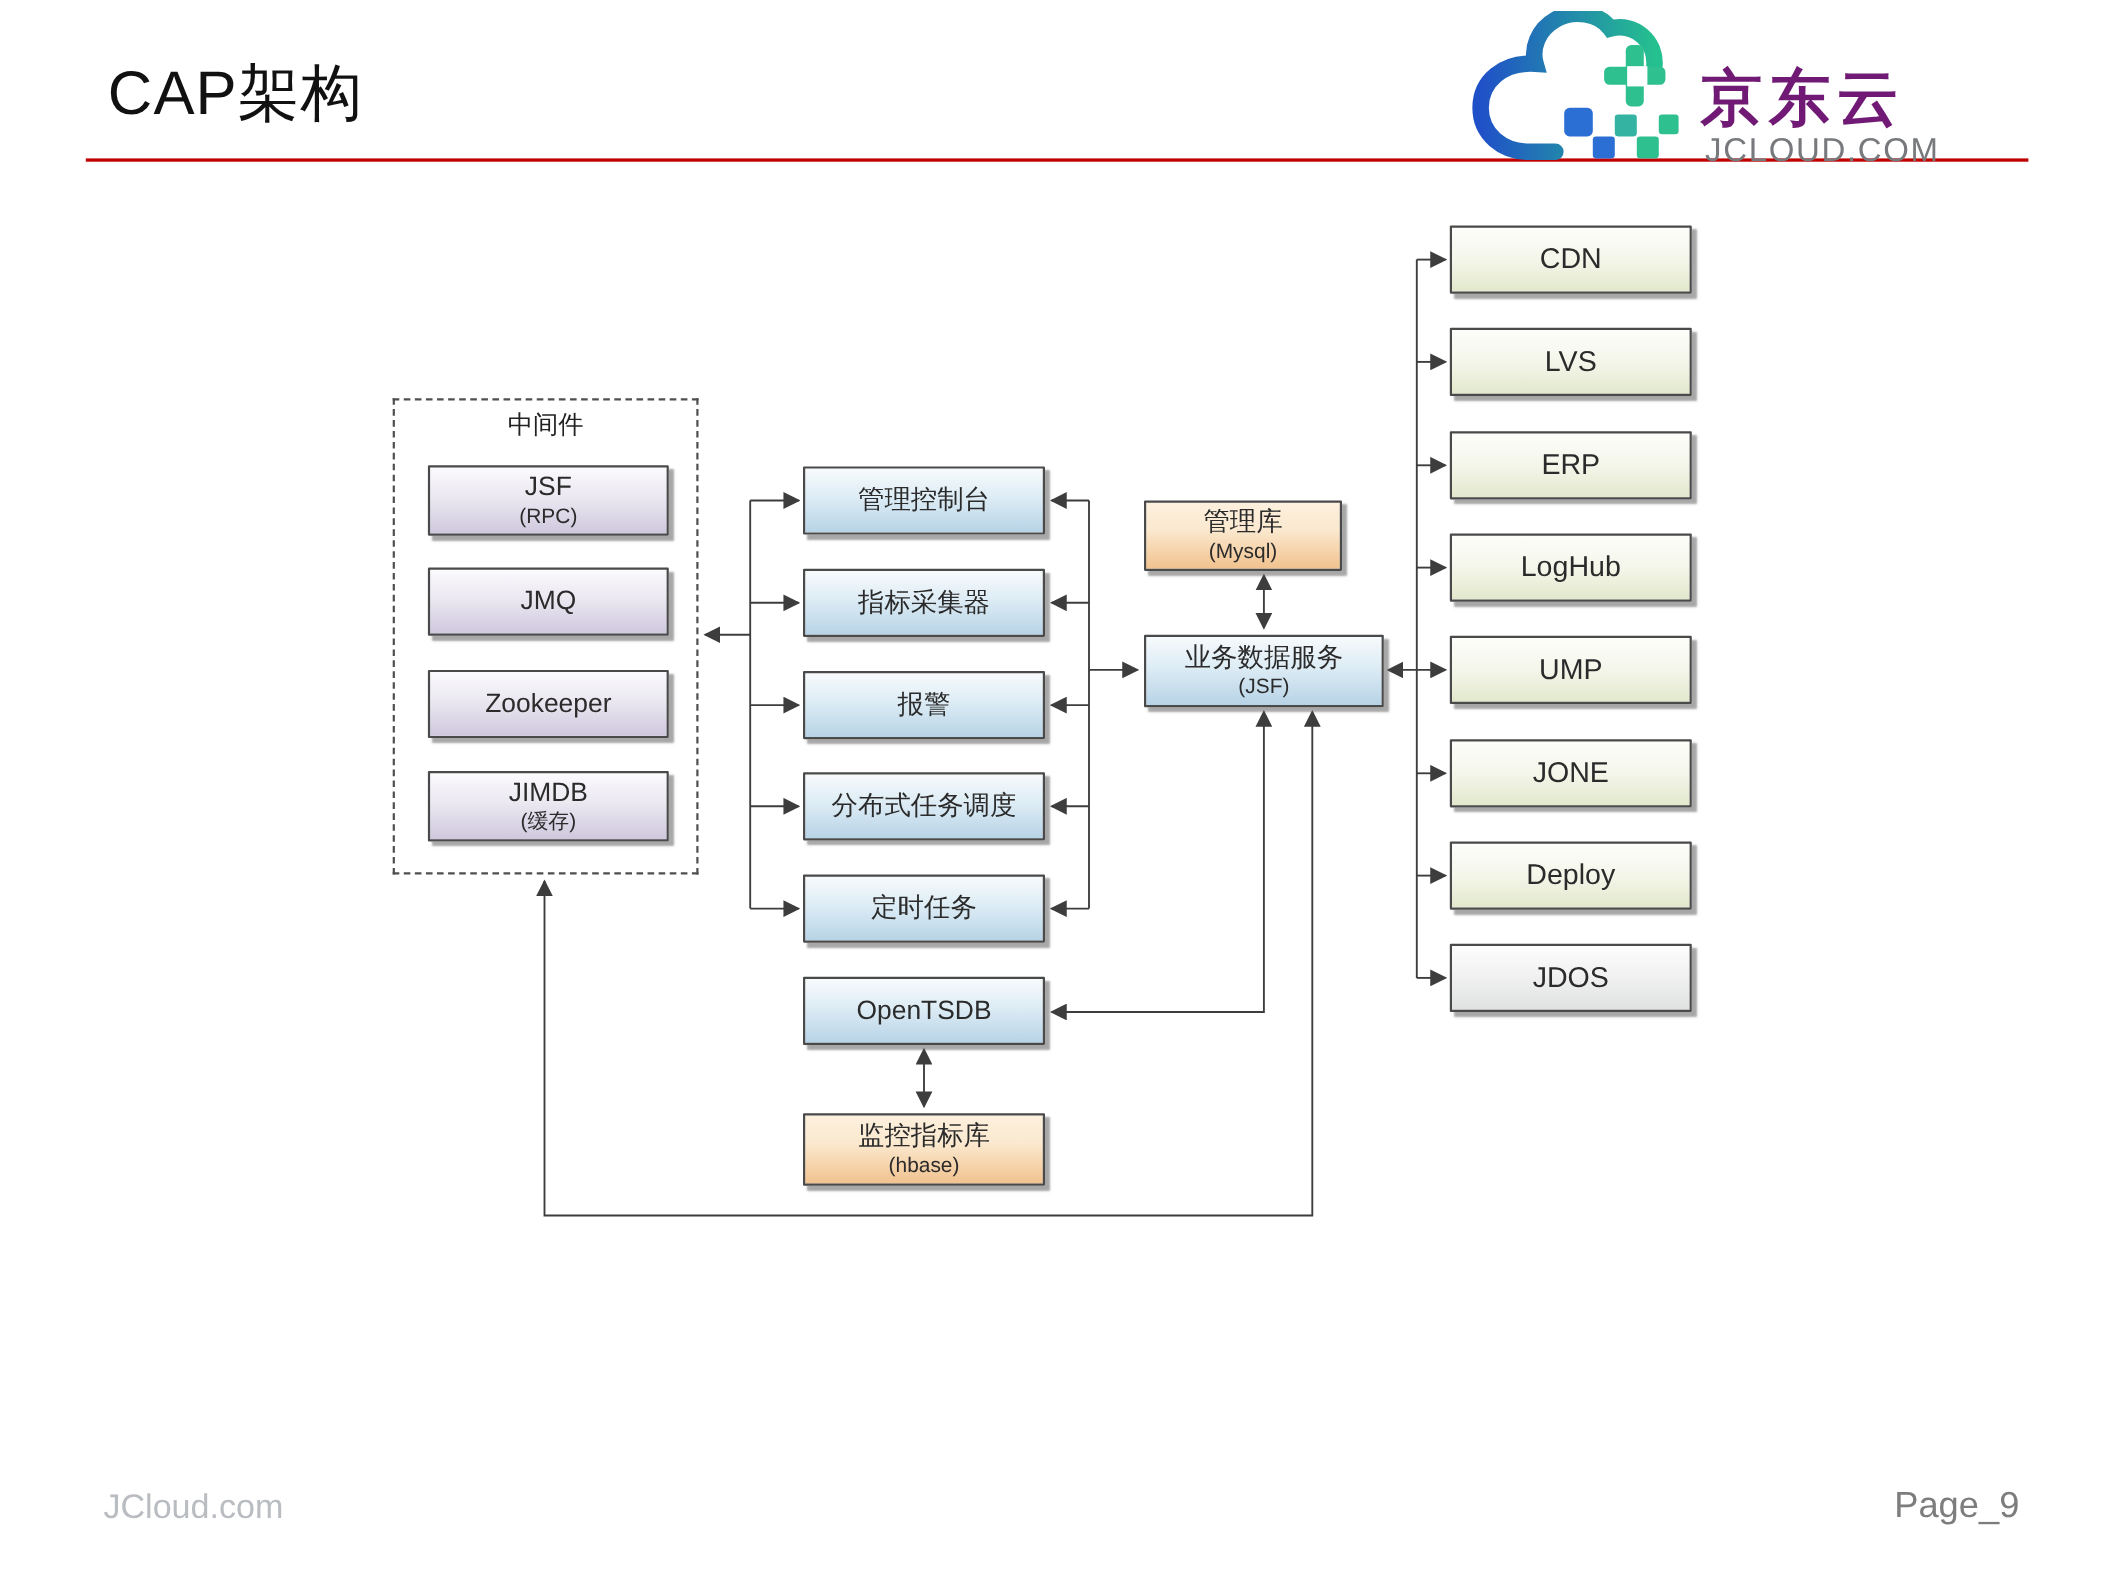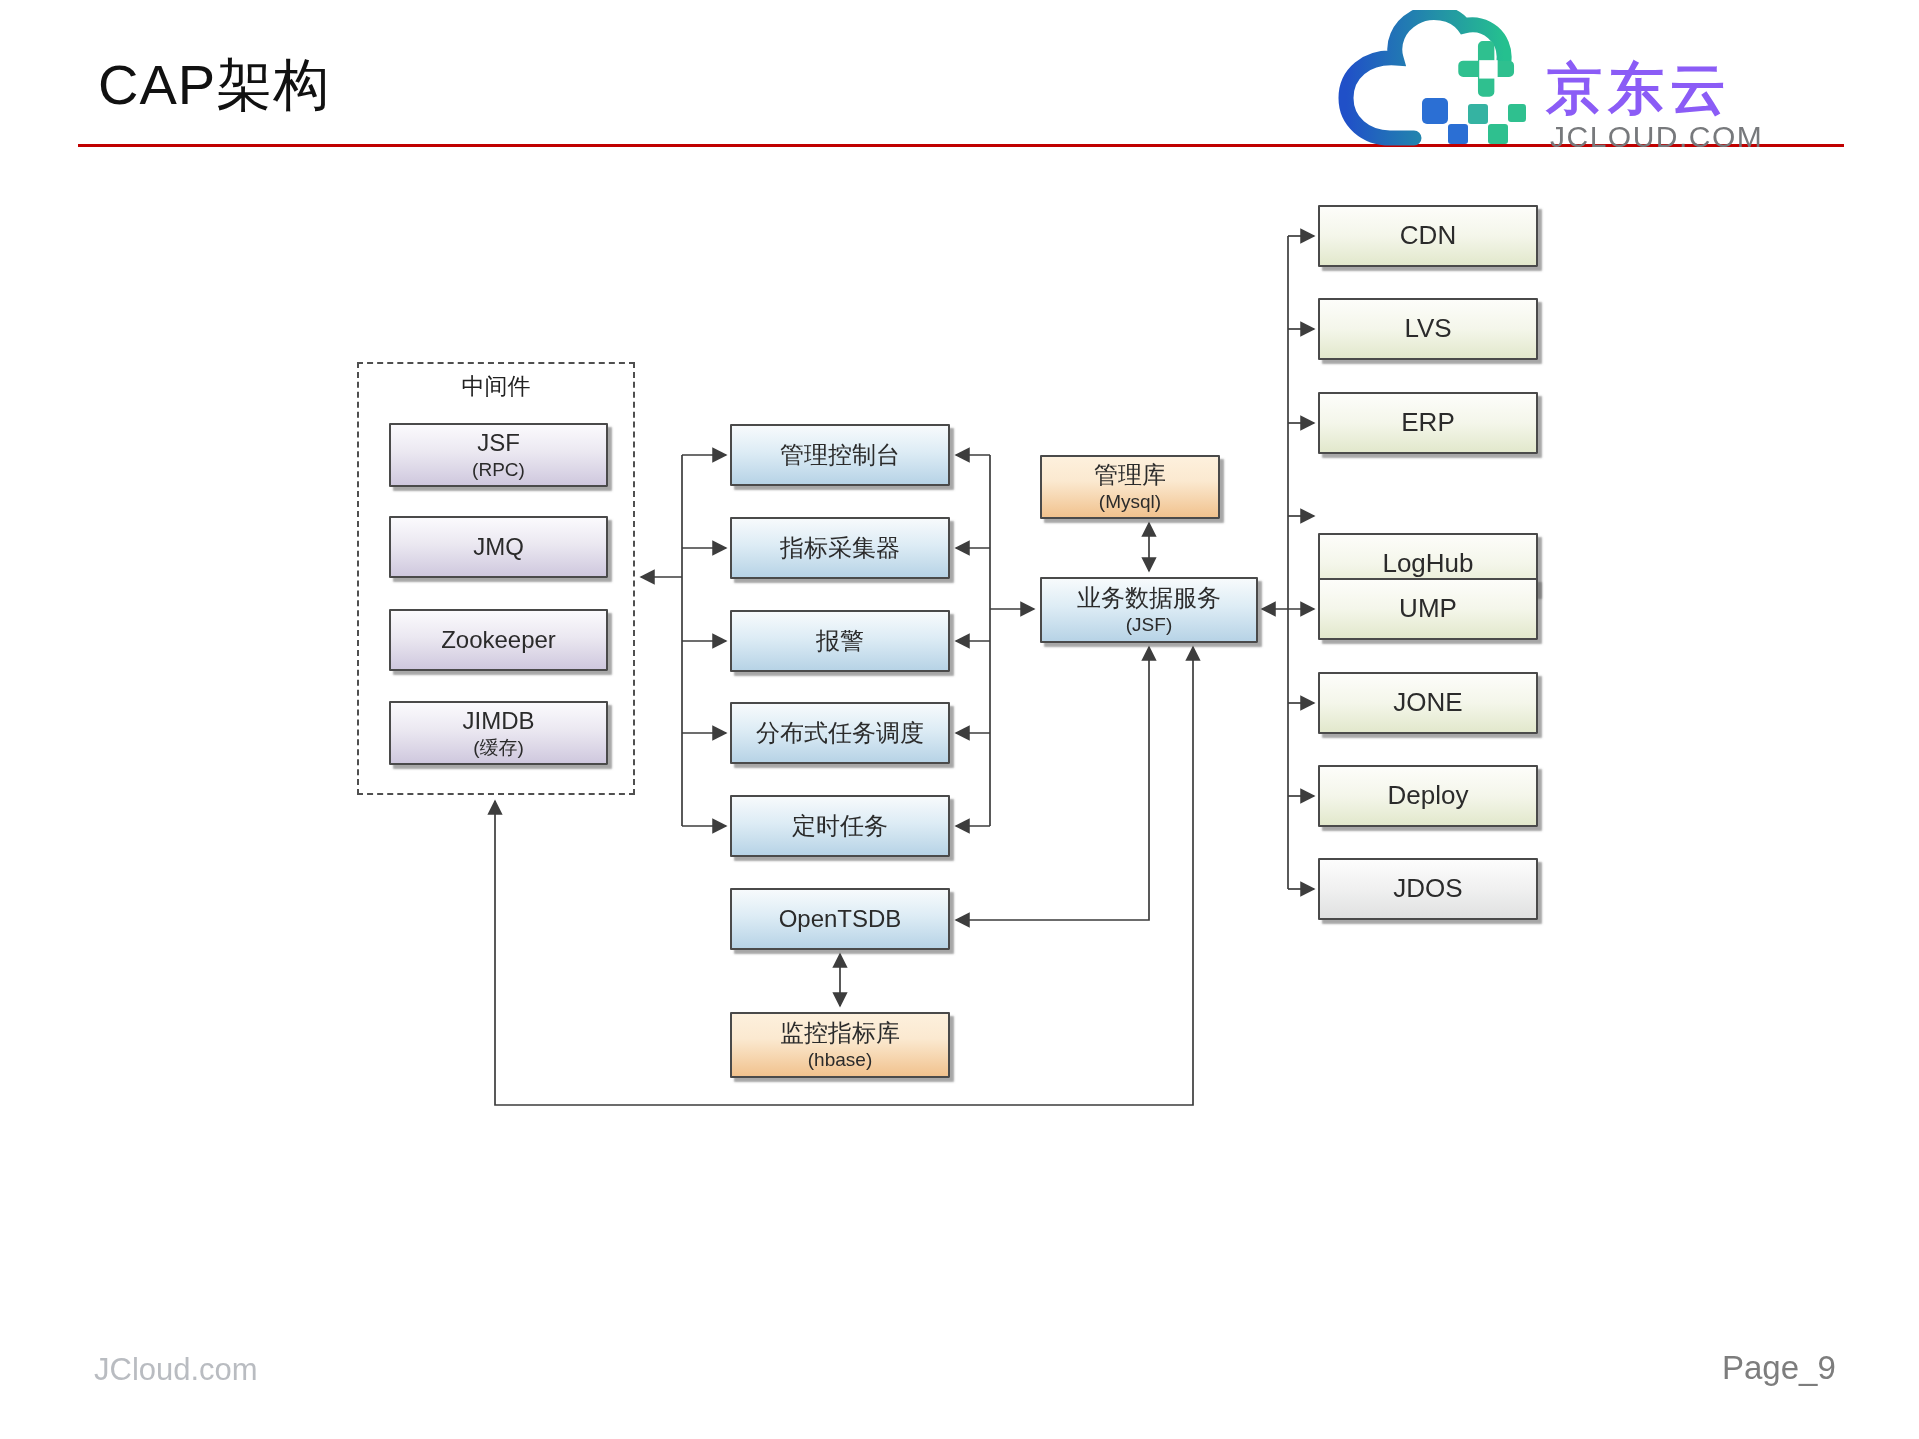--- a/index.html
+++ b/index.html
@@ -3,21 +3,21 @@
 <meta charset="utf-8">
 <style>
   html,body{margin:0;padding:0;background:#fff;}
   #slide{position:relative;width:1919px;height:1439px;background:#ffffff;overflow:hidden;
          font-family:"Liberation Sans","DejaVu Sans",sans-serif;}
   
   .title{position:absolute;left:98px;top:48px;font-size:56px;color:#111;letter-spacing:1px;}
   .red-line{position:absolute;left:78px;top:144px;width:1766px;height:3px;background:#c00000;}
   .logo-wrap{position:absolute;left:1318px;top:8px;width:500px;height:140px;}
   .logo-cloud{position:absolute;left:0;top:2px;}
-  .brand-cn{position:absolute;left:228px;top:44px;font-size:56px;font-weight:bold;color:#8b5cf6;letter-spacing:6px;}
+  .brand-cn{position:absolute;left:228px;top:44px;font-size:56px;font-weight:bold;color:#701a75;letter-spacing:6px;}
   .brand-url{position:absolute;left:232px;top:112px;font-size:30px;color:#77797c;letter-spacing:1.5px;}
   
   .footer-left{position:absolute;left:94px;top:1352px;font-size:31px;color:#b9bcc1;}
   .footer-right{position:absolute;left:1722px;top:1349px;font-size:33px;color:#7d7d7d;}
   
   .connectors{position:absolute;left:0;top:0;width:1919px;height:1439px;pointer-events:none;}
   .node{position:absolute;box-sizing:border-box;border:2px solid #4a4a4a;border-radius:1px;
         display:flex;flex-direction:column;align-items:center;justify-content:center;
         box-shadow:4px 4px 2px rgba(95,95,95,.55);color:#2b2b2b;text-align:center;line-height:1.15;}
   .node .t{font-size:24px;}
@@ -158,21 +158,21 @@
 
   <div class="node green" style="left:1318px;top:205px;width:220px;height:62px;">
     <span class="t-lg">CDN</span>
   </div>
   <div class="node green" style="left:1318px;top:298px;width:220px;height:62px;">
     <span class="t-lg">LVS</span>
   </div>
   <div class="node green" style="left:1318px;top:392px;width:220px;height:62px;">
     <span class="t-lg">ERP</span>
   </div>
-  <div class="node green" style="left:1318px;top:485px;width:220px;height:62px;margin-top:48px;">
+  <div class="node green" style="left:1318px;top:485px;width:220px;height:62px;">
     <span class="t-lg">LogHub</span>
   </div>
   <div class="node green" style="left:1318px;top:578px;width:220px;height:62px;">
     <span class="t-lg">UMP</span>
   </div>
   <div class="node green" style="left:1318px;top:672px;width:220px;height:62px;">
     <span class="t-lg">JONE</span>
   </div>
   <div class="node green" style="left:1318px;top:765px;width:220px;height:62px;text-align:right;">
     <span class="t-lg">Deploy</span>

